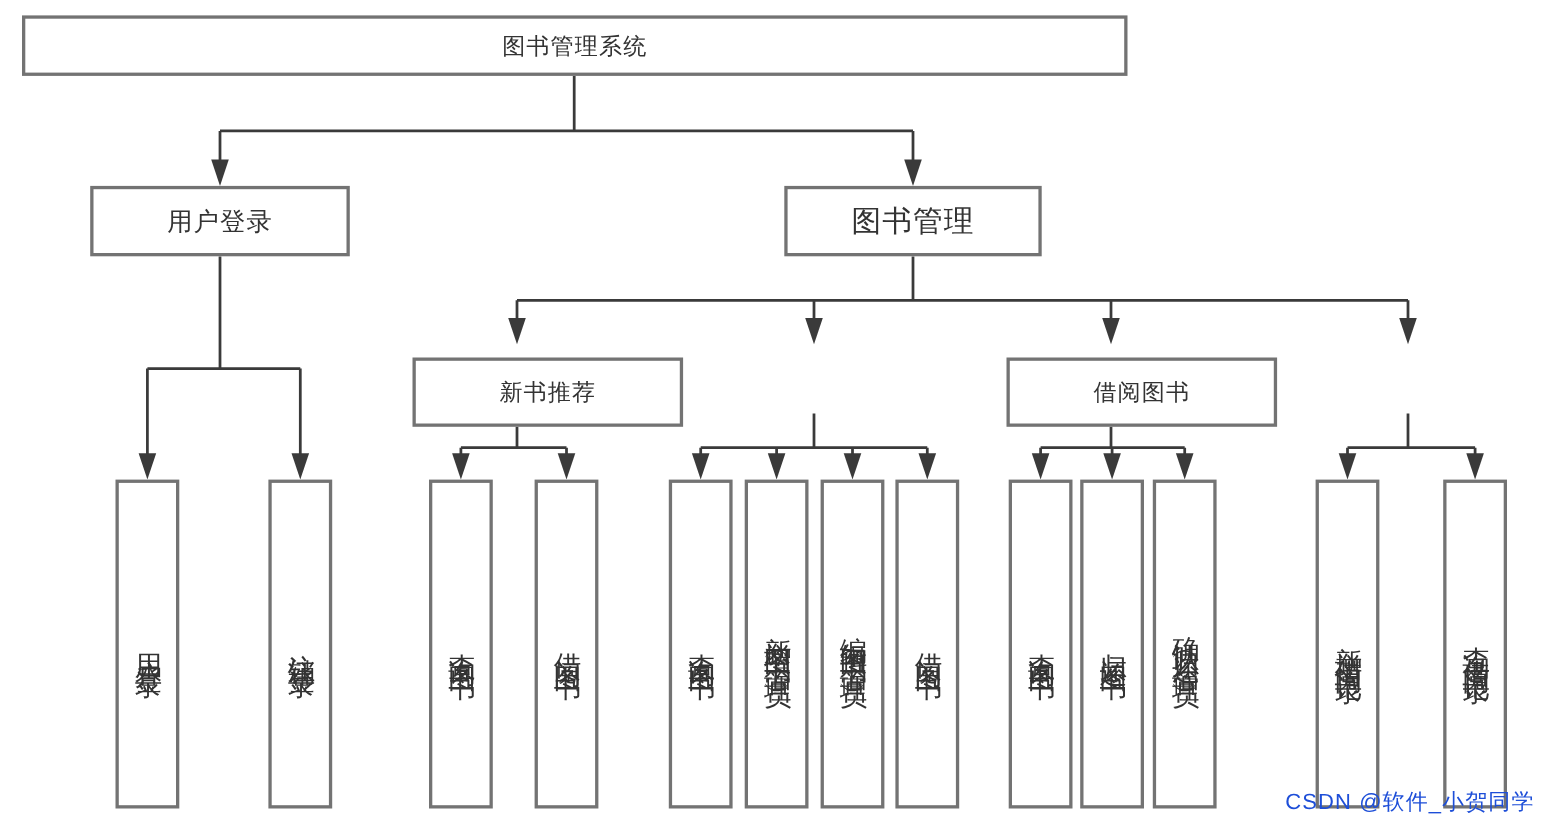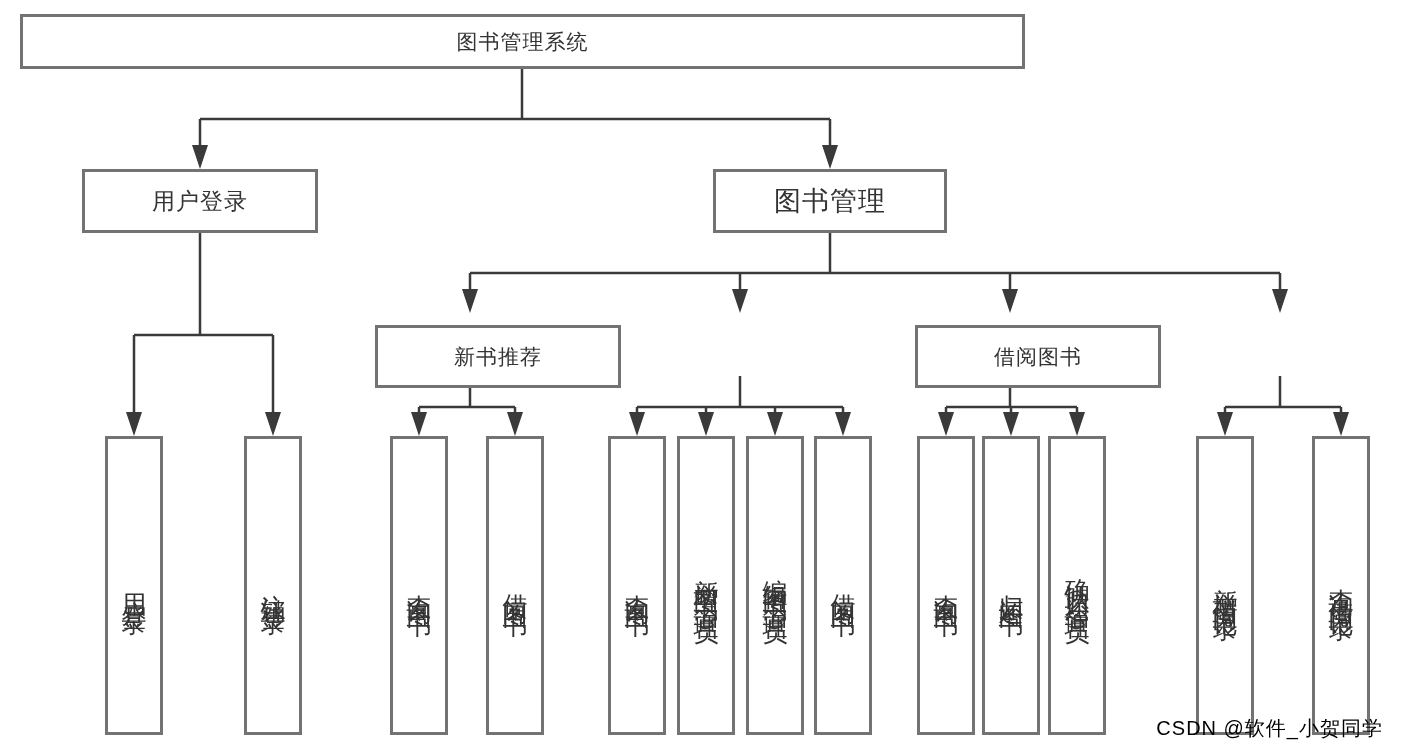--- a/index.html
+++ b/index.html
@@ -54,24 +54,24 @@
   .c5  { left: 677px; }
   .c6  { left: 746px; }
   .c7  { left: 814px; }
   .c8  { left: 917px; }
   .c9  { left: 982px; }
   .c10 { left: 1048px; }
   .c11 { left: 1196px; }
   .c12 { left: 1312px; }
   #watermark {
     position: absolute;
-    right: 22px;
+    right: 10px;
     top: 715px;
     font-size: 20px;
-    color: #000000;
+    color: #1d4ed8;
     letter-spacing: 1px;
     white-space: nowrap;
     z-index: 5;
   }
 </style>
 </head>
 <body>
 
 <div id="canvas">
 

